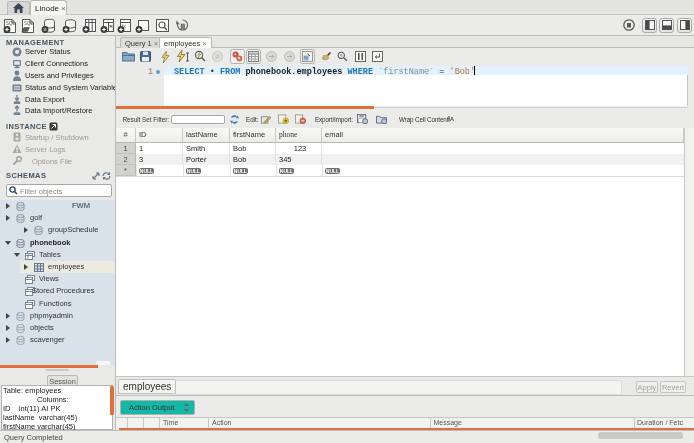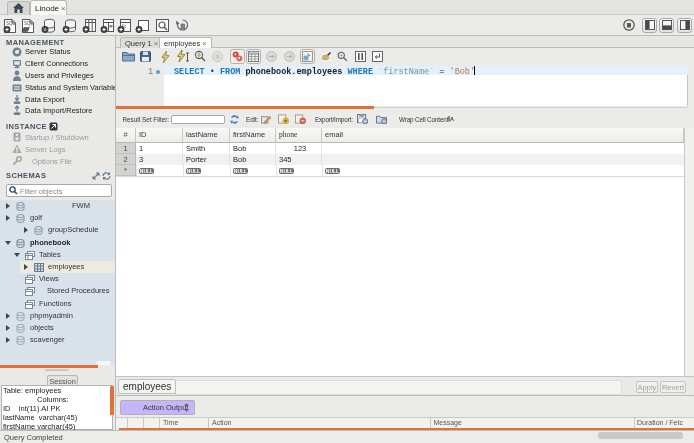--- a/index.html
+++ b/index.html
@@ -311,21 +311,21 @@
           <path d="M0.5 4.5 H7.5" stroke="#7a8896" fill="none"></path>
         </svg>
         <span class="abs" style="left:39px;top:1px;">Views</span>
       </div>
     <div class="trow" style="top:285.4px;">
         <svg class="abs" style="left:25px;top:2px" width="10" height="9" viewBox="0 0 10 9">
           <rect x="2.5" y="0.5" width="7" height="5" fill="#fff" stroke="#7a8896"></rect>
           <rect x="0.5" y="2.5" width="7" height="6" fill="#fff" stroke="#7a8896"></rect>
           <path d="M0.5 4.5 H7.5" stroke="#7a8896" fill="none"></path>
         </svg>
-        <span class="abs" style="left:47px;top:1px;">Stored Procedures</span>
+        <span class="abs" style="left:32px;top:1px;">Stored Procedures</span>
       </div>
     <div class="trow" style="top:297.6px;">
         <svg class="abs" style="left:25px;top:2px" width="10" height="9" viewBox="0 0 10 9">
           <rect x="2.5" y="0.5" width="7" height="5" fill="#fff" stroke="#7a8896"></rect>
           <rect x="0.5" y="2.5" width="7" height="6" fill="#fff" stroke="#7a8896"></rect>
           <path d="M0.5 4.5 H7.5" stroke="#7a8896" fill="none"></path>
         </svg>
         <span class="abs" style="left:39px;top:1px;">Functions</span>
       </div>
     <div class="trow" style="top:309.8px;text-align:right;">
@@ -552,21 +552,21 @@
       <div class="abs" style="left:568px;top:0;width:10px;height:248px;background:#f0f0ee;border-left:1px solid #c8c8c6;"></div>
     </div>
 
     <div id="bottombar" class="abs"></div>
     <div class="abs" style="left:58px;top:343.5px;width:448px;height:15px;background:#f3f3f1;border:1px solid #dddddb;border-radius:2px;"></div>
     <div class="abs" style="left:2px;top:343px;width:58px;height:15px;background:#f4f4f2;border:1px solid #c0c0be;border-radius:2px 2px 0 0;font-size:10px;color:#333;line-height:14px;padding-left:4px;">employees 2 <span style="color:#777;">×</span></div>
     <div class="abs" style="left:520px;top:345px;width:22px;height:12px;background:#f0f0ee;border:1px solid #c4c4c2;border-radius:2px;font-size:7.5px;color:#a2a2a0;text-align:center;line-height:11px;">Apply</div>
     <div class="abs" style="left:544px;top:345px;width:26px;height:12px;background:#f0f0ee;border:1px solid #c4c4c2;border-radius:2px;font-size:7.5px;color:#a2a2a0;text-align:center;line-height:11px;">Revert</div>
 
     <div id="actionrow" class="abs"></div>
-    <div class="abs" style="left:4px;top:364px;width:75px;height:14.5px;background:#c4b5fd;border:1px solid #b0b0ae;border-radius:2px;font-size:7.5px;color:#333;line-height:13.5px;padding-left:22px;">Action Output</div>
+    <div class="abs" style="left:4px;top:364px;width:75px;height:14.5px;background:#14b8a6;border:1px solid #b0b0ae;border-radius:2px;font-size:7.5px;color:#333;line-height:13.5px;padding-left:8px;">Action Output</div>
     <svg class="abs" style="left:67px;top:367px;" width="7" height="9" viewBox="0 0 7 9">
         <path d="M3.5 0 L6 3 H1 Z" fill="#666"></path>
         <path d="M3.5 9 L6 6 H1 Z" fill="#666"></path>
       </svg>
 
     <div id="outhdr" class="abs">
       <span class="abs" style="left:11px;top:0;width:1px;height:10.5px;background:#c8c8c6;"></span>
       <span class="abs" style="left:27px;top:0;width:1px;height:10.5px;background:#c8c8c6;"></span>
       <span class="abs" style="left:43px;top:0;width:1px;height:10.5px;background:#c8c8c6;"></span>
       <span class="abs" style="left:92px;top:0;width:1px;height:10.5px;background:#c8c8c6;"></span>

